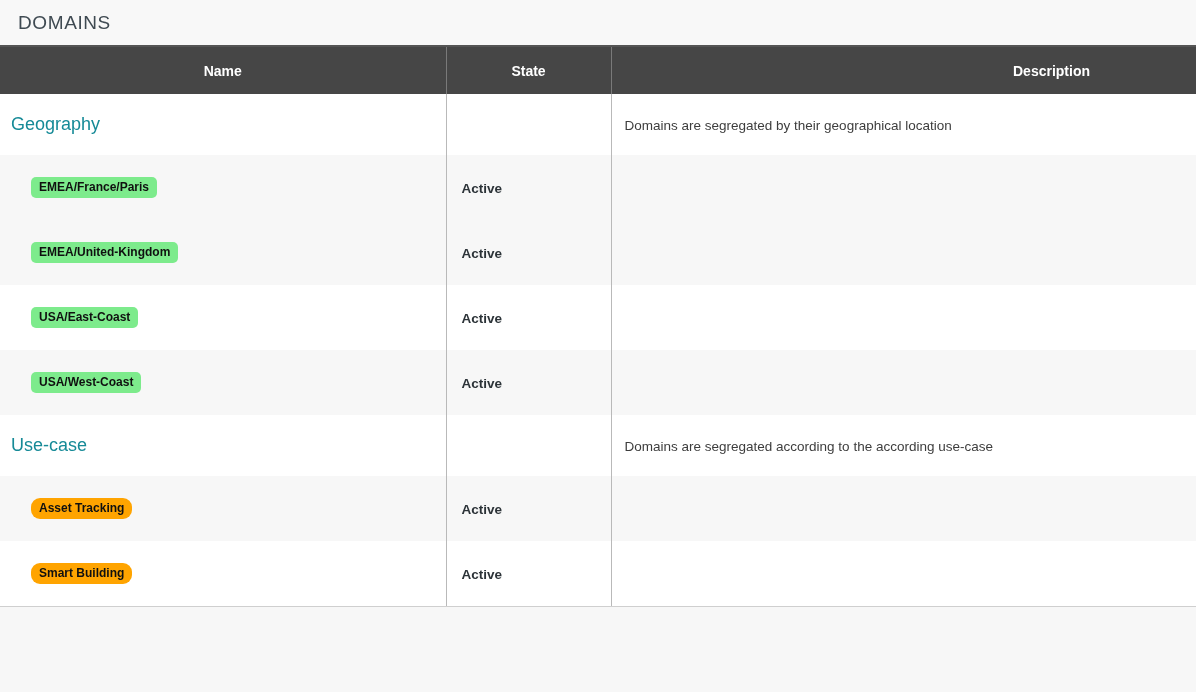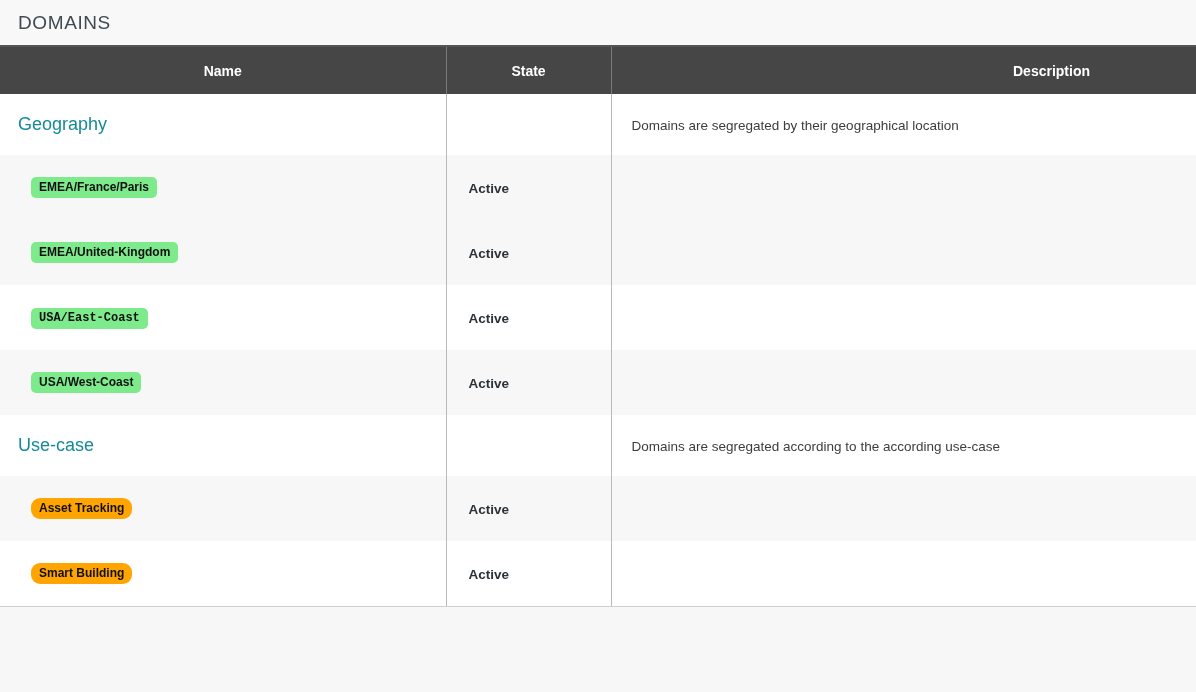--- a/index.html
+++ b/index.html
@@ -68,21 +68,21 @@
   thead th.th-desc { border-right: none; }
   thead th.th-name  { text-align: center; }
   thead th.th-state { text-align: center; }
   thead th.th-desc  { text-align: right; padding-right: 106px; padding-left: 20px; }
 
   tbody tr.row-alt  td { background: #f7f7f7; }
   tbody tr.row-plain td { background: #ffffff; }
 
   tbody td {
     height: 65px;
-    padding: 8px;
+    padding: 1px;
     vertical-align: middle;
     border-right: 1px solid #b9b9b9;
     border-bottom: none;
   }
   tbody td.cell-desc { border-right: none; }
 
   
   tr.group-row td { height: 61px; background: #ffffff; }
   .group-name {
     padding-left: 10px;
@@ -163,21 +163,21 @@
             <td class="badge-cell"><span class="badge green" style="background: rgb(125, 235, 140);">EMEA/France/Paris</span></td>
             <td><span class="state-text">Active</span></td>
             <td class="cell-desc"><span class="group-desc"></span></td>
           </tr>
           <tr class="row-alt">
             <td class="badge-cell"><span class="badge green" style="background: rgb(125, 235, 140);">EMEA/United-Kingdom</span></td>
             <td><span class="state-text">Active</span></td>
             <td class="cell-desc"><span class="group-desc"></span></td>
           </tr>
           <tr class="row-plain">
-            <td class="badge-cell"><span class="badge green" style="background: rgb(125, 235, 140); font-family: Liberation Mono, monospace;">USA/East-Coast</span></td>
+            <td class="badge-cell"><span class="badge green" style="background: rgb(125, 235, 140);">USA/East-Coast</span></td>
             <td><span class="state-text">Active</span></td>
             <td class="cell-desc"><span class="group-desc"></span></td>
           </tr>
           <tr class="row-alt">
             <td class="badge-cell"><span class="badge green" style="background: rgb(125, 235, 140);">USA/West-Coast</span></td>
             <td><span class="state-text">Active</span></td>
             <td class="cell-desc"><span class="group-desc"></span></td>
           </tr>
           <tr class="group-row row-plain">
             <td><span class="group-name">Use-case</span></td>

